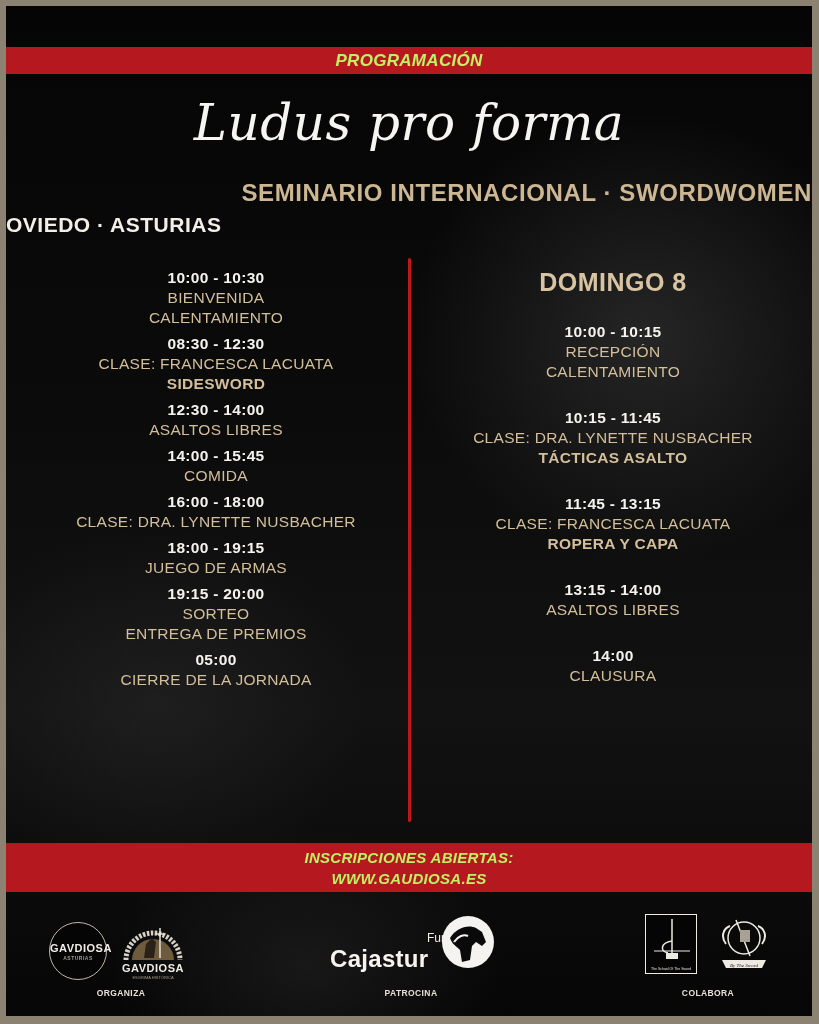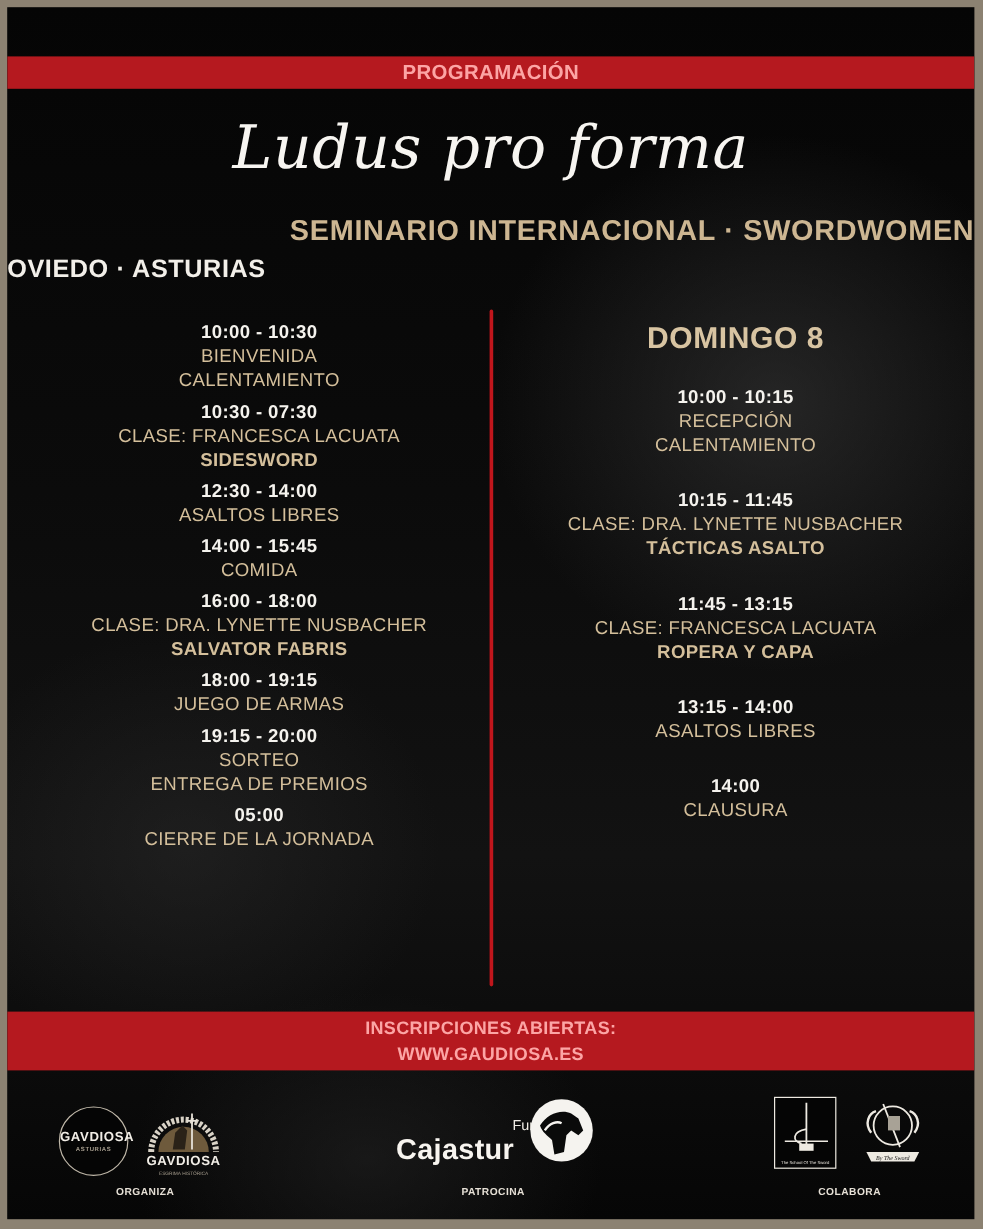--- a/index.html
+++ b/index.html
@@ -15,24 +15,25 @@
     background:
       radial-gradient(ellipse 340px 320px at 640px 330px, rgba(60,60,60,0.55), rgba(0,0,0,0) 70%),
       radial-gradient(ellipse 300px 260px at 150px 700px, rgba(45,45,45,0.45), rgba(0,0,0,0) 70%),
       radial-gradient(ellipse 280px 200px at 300px 960px, rgba(40,40,40,0.5), rgba(0,0,0,0) 70%),
       linear-gradient(180deg, #050505 0%, #0b0b0b 40%, #121212 70%, #060606 100%);
     overflow: hidden;
   }
   .redbar {
     position: absolute; left: 0; right: 0;
     background: #b5191f;
-    color: #fca5a5;
+    color: #bef264;
     text-align: center;
     font-weight: bold;
     letter-spacing: 0.3px;
+    font-style: italic;
   }
   .redbar.top { top: 41px; height: 27px; font-size: 17px; line-height: 27px; }
   .redbar.bottom { top: 837px; height: 49px; font-size: 15px; line-height: 21px; padding-top: 4px; }
 
   .title {
     position: absolute; left: 0; right: 0; top: 88px;
     text-align: center;
     font-family: "DejaVu Serif", "Liberation Serif", serif;
     font-style: italic;
     font-size: 50px;
@@ -135,36 +136,35 @@
 
   <div class="divider"></div>
 
   <div class="day-col sat" id="col0">
   <div class="slot">
         <div class="time">10:00 - 10:30</div>
         <div class="desc">BIENVENIDA</div>
         <div class="desc">CALENTAMIENTO</div>
       </div>
       <div class="slot">
-        <div class="time">10:30 - 07:30</div>
+        <div class="time">08:30 - 12:30</div>
         <div class="desc">CLASE: FRANCESCA LACUATA</div>
         <div class="desc strong">SIDESWORD</div>
       </div>
       <div class="slot">
         <div class="time">12:30 - 14:00</div>
         <div class="desc">ASALTOS LIBRES</div>
       </div>
       <div class="slot">
         <div class="time">14:00 - 15:45</div>
         <div class="desc">COMIDA</div>
       </div>
       <div class="slot">
         <div class="time">16:00 - 18:00</div>
         <div class="desc">CLASE: DRA. LYNETTE NUSBACHER</div>
-        <div class="desc strong">SALVATOR FABRIS</div>
       </div>
       <div class="slot">
         <div class="time">18:00 - 19:15</div>
         <div class="desc">JUEGO DE ARMAS</div>
       </div>
       <div class="slot">
         <div class="time">19:15 - 20:00</div>
         <div class="desc">SORTEO</div>
         <div class="desc">ENTREGA DE PREMIOS</div>
       </div>

